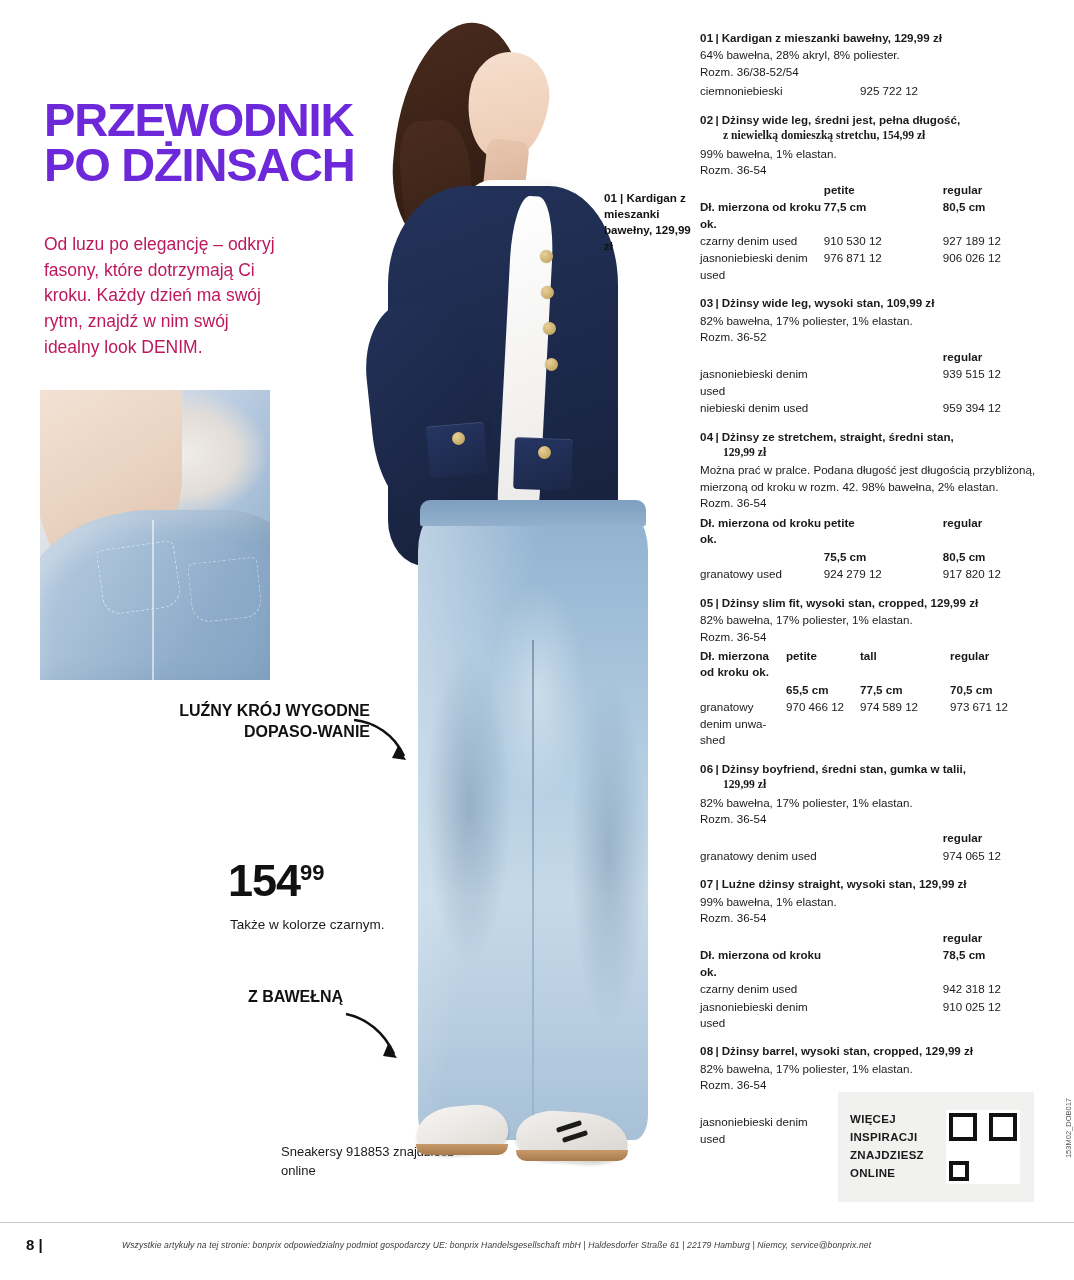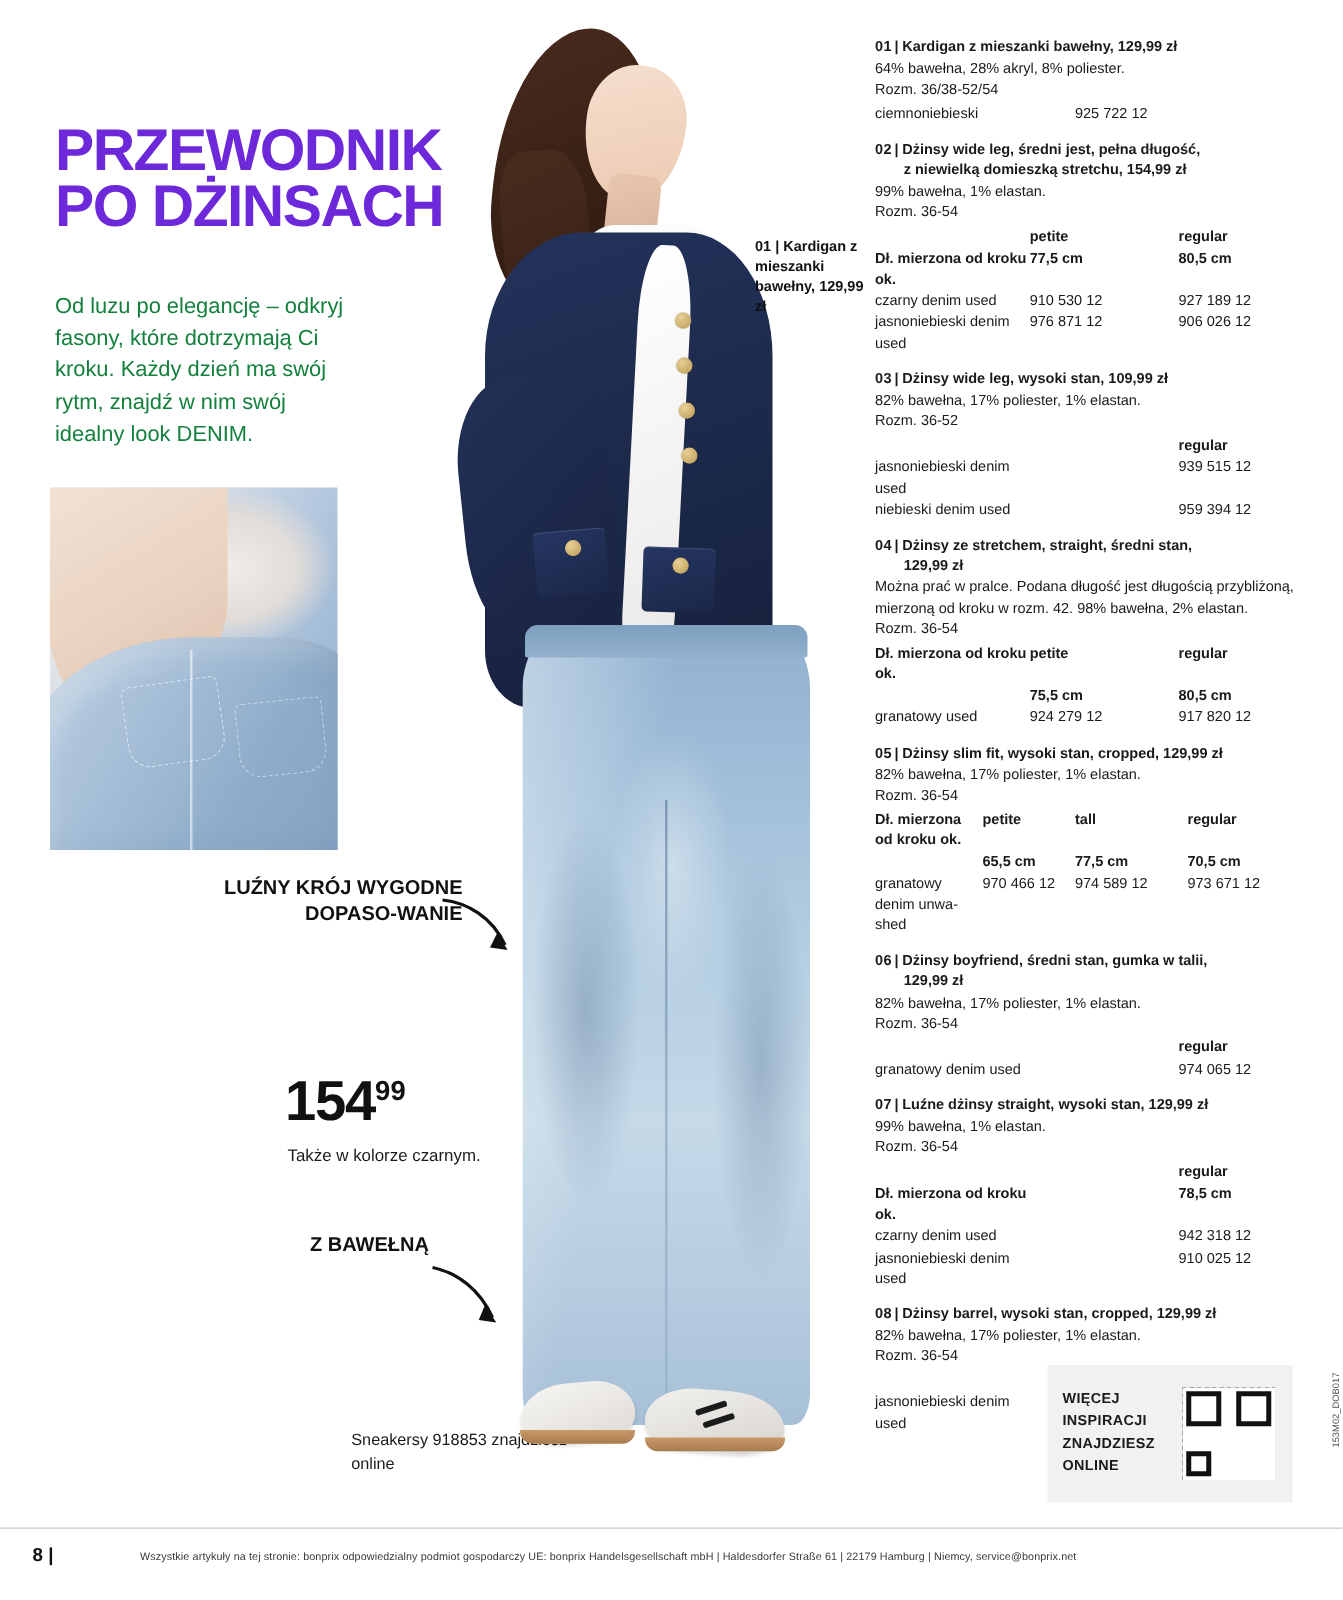--- a/index.html
+++ b/index.html
@@ -18,21 +18,21 @@
     position:absolute; left:0; top:0; width:660px; height:1225px;
   }
   .headline {
     position:absolute; left:44px; top:98px; width:420px;
     font-size:47px; line-height:0.95; font-weight:bold;
     letter-spacing:-1.2px; color:#6d28d9;
   }
   .headline span { display:block; }
   .intro {
     position:absolute; left:44px; top:232px; width:245px;
-    font-size:17.5px; line-height:1.47; color:#15803d;
+    font-size:17.5px; line-height:1.47; color:#be185d;
   }
 
   
   .detail-photo {
     position:absolute; left:40px; top:390px; width:230px; height:290px;
     overflow:hidden; background:#cdd7e2;
   }
   .dp-bg {
     position:absolute; inset:0;
     background:
@@ -211,21 +211,21 @@
   .right-col {
     position:absolute; left:700px; top:30px; width:350px;
     font-size:11.6px; line-height:1.42; color:#1a1a1a;
   }
   .item { margin-bottom:11px; }
   .item-head {
     font-weight:bold; display:block; margin-bottom:1px;
   }
   .item-head .num { letter-spacing:.3px; }
   .bar { margin:0 3px 0 2px; }
-  .item-head .cont { display:block; padding-left:23px; }
+  .item-head .cont { display:block; padding-left:23px;font-family:Liberation Serif, serif; }
   .item p { margin:0; }
   .tbl { width:100%; border-collapse:collapse; margin-top:3px; }
   .tbl td { padding:0 0 1px 0; vertical-align:top; font-size:11.6px; }
   .tbl td.h { font-weight:bold; }
   .tbl .c2 { width:104px; }
   .tbl .c3 { width:100px; }
   .tbl .c4 { width:90px; }
   .r { text-align:left; }
 
   
@@ -265,22 +265,22 @@
   
   .footer-rule {
     position:absolute; left:0; top:1222px; width:1074px; height:1px;
     background:#c9c9c9;
   }
   .page-num {
     position:absolute; left:26px; top:1236px;
     font-size:15px; font-weight:bold; color:#111;
   }
   .footer-text {
-    position:absolute; left:112px; top:1240px; width:830px;
-    font-size:8.6px; color:#3a3a3a; letter-spacing:.1px;
+    position:absolute; left:122px; top:1240px; width:830px;
+    font-size:8.6px; color:#3a3a3a; letter-spacing:.1px;font-style:italic;
   }
   .side-code {
     position:absolute; right:10px; top:1098px;
     font-size:7.5px; color:#555;
     transform:rotate(-90deg); transform-origin:right top;
     white-space:nowrap;
   }
 </style>
 </head>
 <body>

